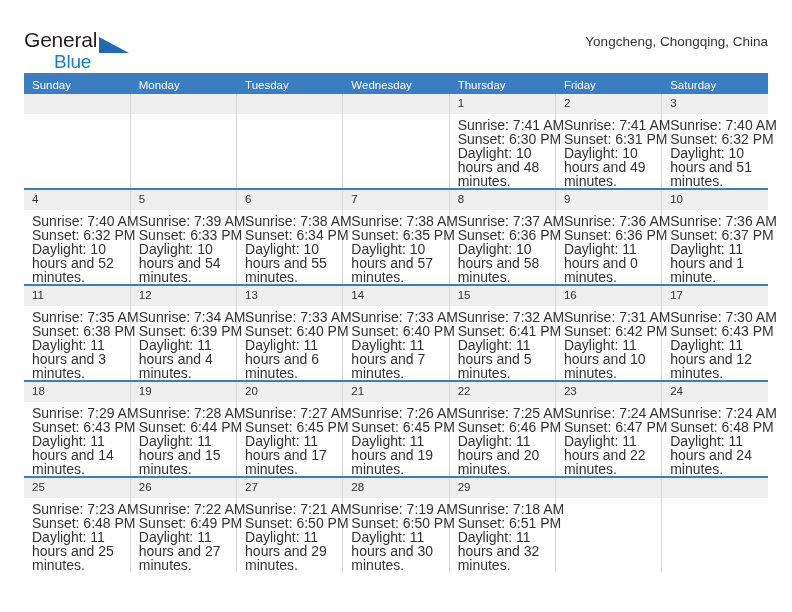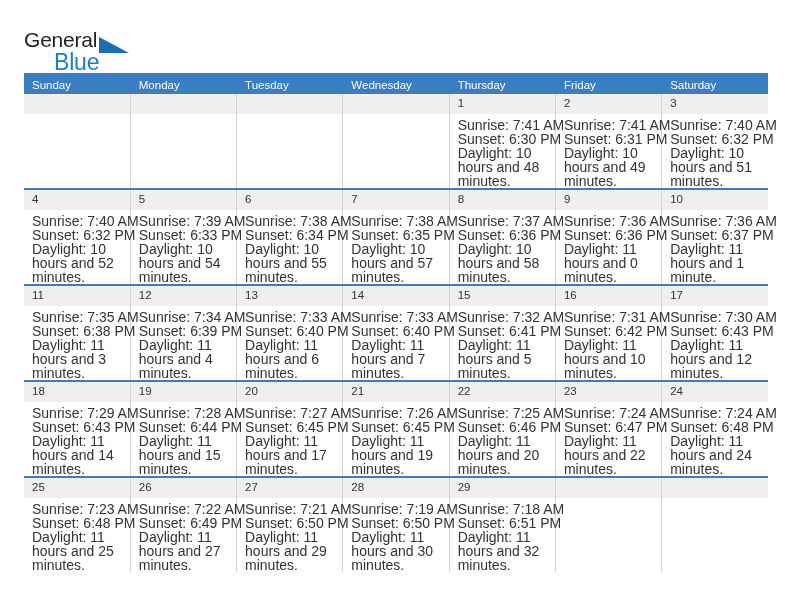--- a/index.html
+++ b/index.html
@@ -52,21 +52,21 @@
     top: 9px;
     width: 0;
     height: 0;
     border-left: 30px solid #1b6cb5;
     border-top: 16px solid transparent;
   }
   .logo-blue {
     position: absolute;
     left: 30px;
     top: 22px;
-    font-size: 23px;
+    font-size: 19px;
     letter-spacing: -0.2px;
     color: #1b7ec6;
     line-height: 24px;
   }
   .title-block {
     text-align: right;
     flex: 0 0 auto;
   }
   .cal-title {
     font-size: 27px;
@@ -139,20 +139,21 @@
 
   <div class="header">
 
     <div class="logo">
       <span class="logo-general">General</span>
       <span class="logo-tri"></span>
       <span class="logo-blue">Blue</span>
     </div>
 
     <div class="title-block">
+      <div class="cal-subtitle">Yongcheng, Chongqing, China</div>
     </div>
 
   </div>
 
   <table class="calendar">
     <thead>
       <tr>
         <th>Sunday</th>
         <th>Monday</th>
         <th>Tuesday</th>

